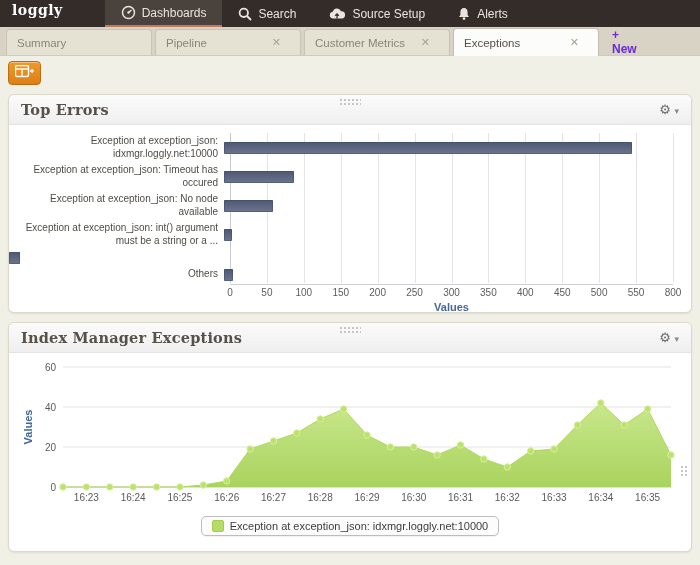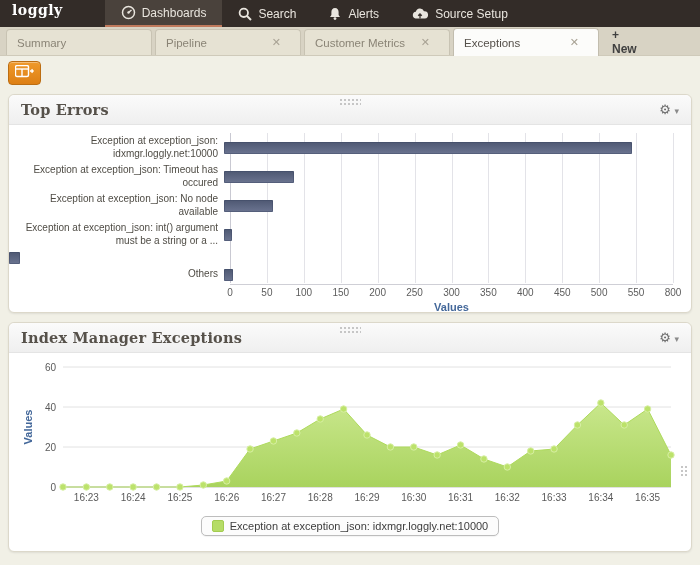--- a/index.html
+++ b/index.html
@@ -13,21 +13,21 @@
   .nav-item { display:flex; align-items:center; gap:6px; padding:0 16px; color:#e9e5de; font-size:12px; cursor:pointer; position:relative; }
   .nav-item.active { background:#4a423c; border-bottom:2px solid #c07a5d; }
   .nav-item svg { display:block; }
 
   
   .tabbar { height:29px; background:#d8d3c4; display:flex; align-items:flex-end; padding:0 0 0 6px; border-bottom:1px solid #cfcaba; }
   .tab { width:146px; height:26px; background:#e6e2d3; border:1px solid #c8c3b3; border-bottom:none; border-radius:4px 4px 0 0; margin-right:3px;
          display:flex; align-items:center; justify-content:space-between; padding:0 16px 0 10px; color:#8a8476; font-size:11.5px; }
   .tab.active { background:#fcfcfa; color:#55504a; height:28px; margin-bottom:-1px; border-color:#c2bdae; }
   .tab .tab-close { color:#a8a294; font-size:11px; line-height:1; padding:2px 3px; }
-  .tab.newtab { width:58px; background:transparent; border:none; justify-content:center; color:#404040; font-weight:bold; font-size:12px; }
+  .tab.newtab { width:58px; background:transparent; border:none; justify-content:center; color:#6d28d9; font-weight:bold; font-size:12px; }
 
   
   .content { padding:5px 8px 0 8px; }
   .addwidget-btn { width:33px; height:24px; border-radius:4px; border:1px solid #bc6d12; background:linear-gradient(#ef9a2c,#dd7f14);
                    display:flex; align-items:center; justify-content:center; box-shadow:inset 0 1px 0 rgba(255,255,255,.35); cursor:pointer; }
 
   .panel { background:#fff; border:1px solid #dcd8ca; border-radius:6px; box-shadow:0 1px 2px rgba(0,0,0,.08); margin-top:9px; position:relative; }
   .panel-header { height:30px; background:linear-gradient(#fbfbfb,#efefef); border-bottom:1px solid #e4e4e4; border-radius:6px 6px 0 0;
                   display:flex; align-items:center; justify-content:space-between; padding:0 12px; }
   .panel-title { font-family:"DejaVu Serif", serif; font-size:14.5px; font-weight:600; color:#56514a; letter-spacing:0.2px; }
@@ -81,35 +81,35 @@
         <span>
           <svg width="14" height="14" viewBox="0 0 14 14">
             <circle cx="5.8" cy="5.8" r="4.2" fill="none" stroke="#e9e5de" stroke-width="1.8"></circle>
             <line x1="9" y1="9" x2="13" y2="13" stroke="#e9e5de" stroke-width="2"></line>
           </svg>
         </span>
         <span>Search</span>
       </div>
       <div class="nav-item">
         <span>
+          <svg width="18" height="13" viewBox="0 0 18 13">
+            <path d="M4.5 11.5 A3.4 3.4 0 0 1 4.8 4.8 A4.3 4.3 0 0 1 13 4.2 A3.3 3.3 0 0 1 13.8 11.5 Z" fill="#e9e5de"></path>
+            <path d="M9 11.5 L9 7 M7.2 8.8 L9 7 L10.8 8.8" stroke="#3a332f" stroke-width="1.3" fill="none"></path>
+          </svg>
+        </span>
+        <span>Source Setup</span>
+      </div>
+      <div class="nav-item">
+        <span>
           <svg width="14" height="14" viewBox="0 0 14 14">
             <path d="M7 1 C4.6 1 3.4 2.8 3.4 5 L3.4 8 L2 10 L12 10 L10.6 8 L10.6 5 C10.6 2.8 9.4 1 7 1 Z" fill="#e9e5de"></path>
             <circle cx="7" cy="11.6" r="1.4" fill="#e9e5de"></circle>
           </svg>
         </span>
         <span>Alerts</span>
-      </div>
-      <div class="nav-item">
-        <span>
-          <svg width="18" height="13" viewBox="0 0 18 13">
-            <path d="M4.5 11.5 A3.4 3.4 0 0 1 4.8 4.8 A4.3 4.3 0 0 1 13 4.2 A3.3 3.3 0 0 1 13.8 11.5 Z" fill="#e9e5de"></path>
-            <path d="M9 11.5 L9 7 M7.2 8.8 L9 7 L10.8 8.8" stroke="#3a332f" stroke-width="1.3" fill="none"></path>
-          </svg>
-        </span>
-        <span>Source Setup</span>
       </div>
     </div>
 </div>
 
 <div class="tabbar">
     <div class="tab">
       <span>Summary</span>
     </div>
     <div class="tab">
       <span>Pipeline</span>

